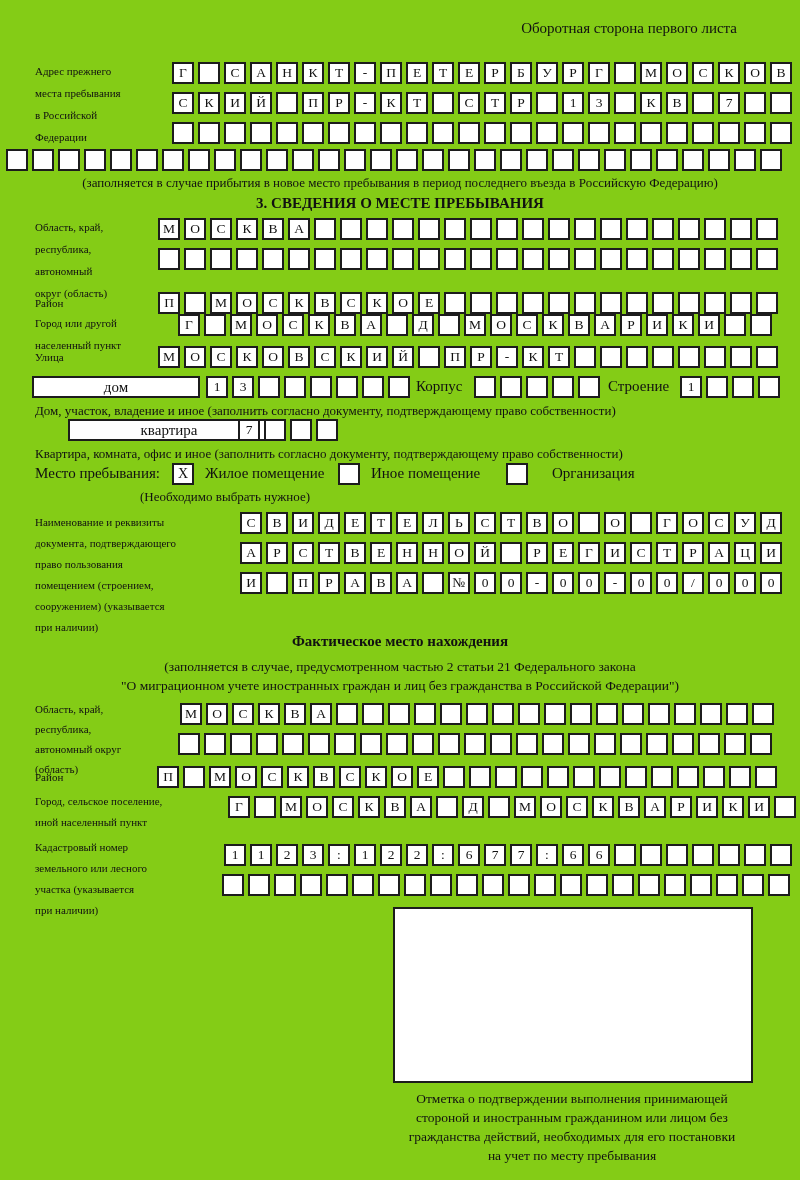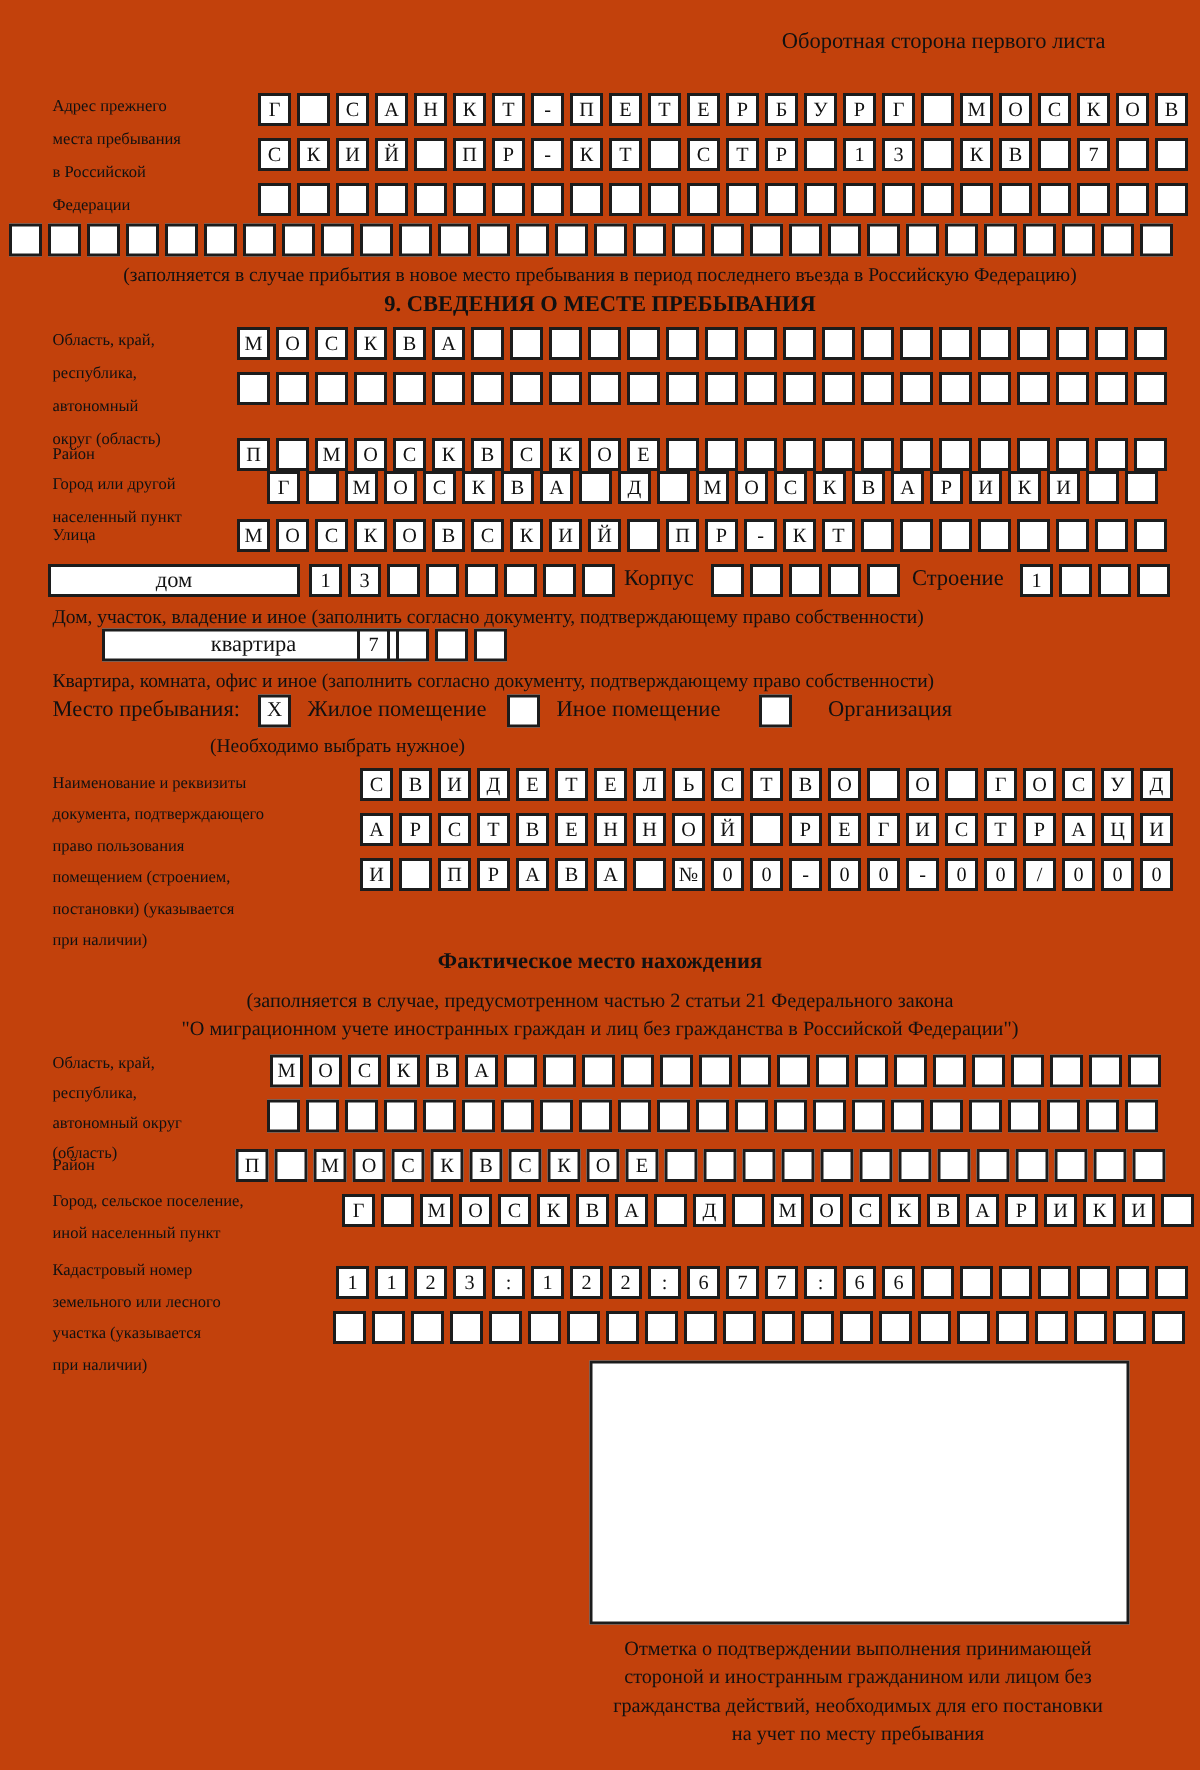--- a/index.html
+++ b/index.html
@@ -1,16 +1,16 @@
 <!DOCTYPE html>
 <html><head>
 <meta charset="utf-8">
 <style>
   html,body{margin:0;padding:0;background:#fff;}
-  .page{position:relative;width:800px;height:1180px;background:#c2410c;color:#111;
+  .page{position:relative;width:800px;height:1180px;background:#84cc16;color:#111;
         font-family:"Liberation Serif","DejaVu Serif",serif;overflow:hidden;}
   .hdr{position:absolute;font-size:15px;color:#111;}
   .lbl{position:absolute;font-size:11px;line-height:22px;color:#111;}
   .lbl.lh20 div{line-height:20px;}
   .lbl.lh21 div{line-height:21px;}
   .cap{position:absolute;font-size:13px;color:#111;}
   .title{position:absolute;left:0;width:100%;text-align:center;font-weight:700;font-size:15px;color:#111;}
   .note{position:absolute;left:0;width:100%;text-align:center;font-size:13.5px;color:#111;}
   .cellrow{position:absolute;display:flex;gap:4px;}
   .cell{box-sizing:border-box;flex:0 0 22px;width:22px;height:22px;border:2px solid #1c1c1c;
@@ -141,21 +141,21 @@
       <span class="cell"></span>
       <span class="cell"></span>
       <span class="cell"></span>
       <span class="cell"></span>
       <span class="cell"></span>
       <span class="cell"></span>
       <span class="cell"></span>
     </div>
   <div class="cap" style="left:0;width:100%;text-align:center;top:175px;">(заполняется в случае прибытия в новое место пребывания в период последнего въезда в Российскую Федерацию)</div>
 
-  <div class="title" style="top:195px;">9. СВЕДЕНИЯ О МЕСТЕ ПРЕБЫВАНИЯ</div>
+  <div class="title" style="top:195px;">3. СВЕДЕНИЯ О МЕСТЕ ПРЕБЫВАНИЯ</div>
 
   <div class="lbl" style="left:35px;top:216px;width:140px;">
       <div>Область, край,</div>
       <div>республика,</div>
       <div>автономный</div>
       <div>округ (область)</div>
     </div>
   <div class="cellrow" style="left:158px;top:218px;">
       <span class="cell">М</span>
       <span class="cell">О</span>
@@ -341,21 +341,21 @@
     <span class="cb" style="left:506px;top:0;"></span>
     <span class="stay-txt" style="left:552px;top:2px;">Организация</span>
   </div>
   <div class="cap" style="left:140px;top:489px;width:340px;text-align:left;">(Необходимо выбрать нужное)</div>
 
   <div class="lbl lh21" style="left:35px;top:512px;width:210px;">
       <div>Наименование и реквизиты</div>
       <div>документа, подтверждающего</div>
       <div>право пользования</div>
       <div>помещением (строением,</div>
-      <div>постановки) (указывается</div>
+      <div>сооружением) (указывается</div>
       <div>при наличии)</div>
     </div>
   <div class="cellrow" style="left:240px;top:512px;">
       <span class="cell">С</span>
       <span class="cell">В</span>
       <span class="cell">И</span>
       <span class="cell">Д</span>
       <span class="cell">Е</span>
       <span class="cell">Т</span>
       <span class="cell">Е</span>

